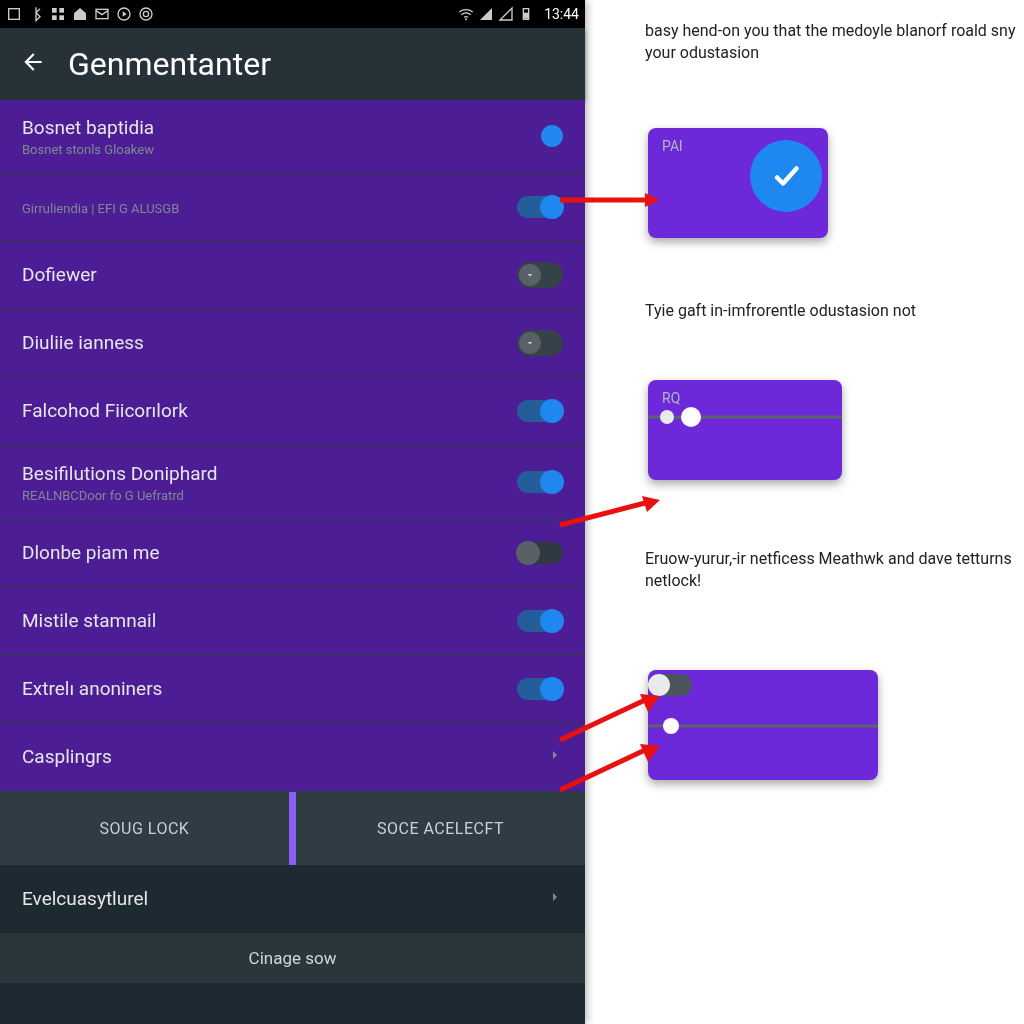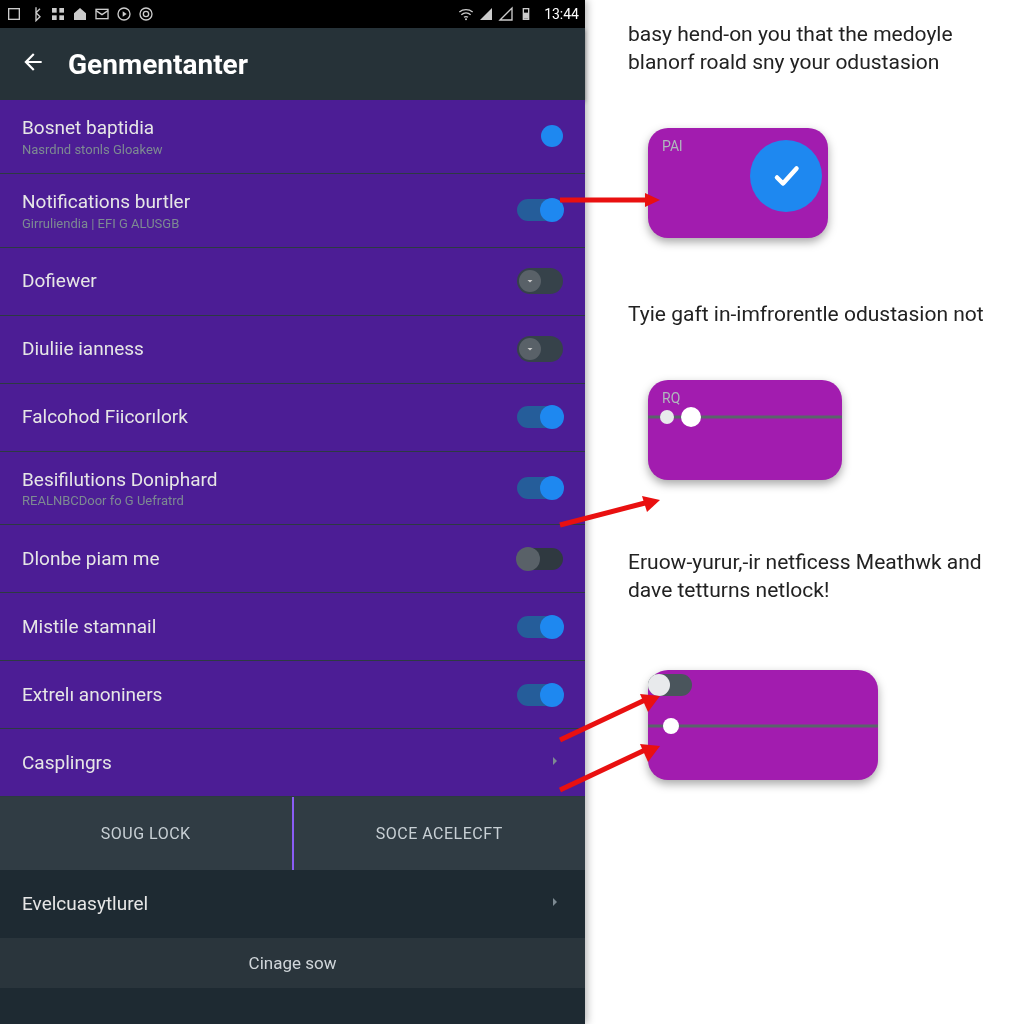--- a/index.html
+++ b/index.html
@@ -6,21 +6,21 @@
 body{width:1024px;height:1024px;background:#fff;position:relative;overflow:hidden}
 .phone{position:absolute;left:0;top:0;width:585px;height:1024px;background:#1e2a32;box-shadow:2px 0 8px rgba(0,0,0,.3)}
 .statusbar{height:28px;background:#000;display:flex;align-items:center;padding:4px 6px;color:#ccc;font-size:13px}
 .sb-left{display:flex;gap:6px;align-items:center}
 .sb-right{display:flex;gap:4px;align-items:center;margin-left:auto}
 .sb-ic{width:16px;height:16px;display:inline-flex;align-items:center;justify-content:center}
 .sb-ic svg{width:16px;height:16px;fill:#ccc}
 .sb-time{font-size:14px;color:#fff;margin-left:6px}
 .appbar{height:72px;background:#263238;display:flex;align-items:center;padding:0 20px;gap:22px;box-shadow:0 2px 4px rgba(0,0,0,.4)}
 .back-icon svg{width:26px;height:26px;fill:#fff}
-.app-title{color:#fff;font-size:28px;font-weight:700}
+.app-title{color:#fff;font-size:32px;font-weight:400}
 .list{background:#4c1d95}
 .row{display:flex;align-items:center;padding:16px 22px;border-bottom:1px solid #2d3a42;min-height:68px}
 .row-text{flex:1;min-width:0}
 .row-title{color:#e6e6e6;font-size:19px;line-height:1.25}
 .row-sub{color:#7d8a92;font-size:13px;margin-top:2px}
 .ctrl{margin-left:12px;flex-shrink:0}
 .dot{width:22px;height:22px;border-radius:50%;background:#1e88f0}
 .toggle{width:46px;height:22px;border-radius:12px;background:#4a555c;position:relative}
 .toggle .knob{position:absolute;width:24px;height:24px;border-radius:50%;top:-1px;left:-1px;background:#9aa3a9}
 .toggle.on{background:#255d9a}
@@ -28,26 +28,26 @@
 .toggle.dash{background:#2f3940}
 .toggle.dash .knob{background:#596168}
 .toggle.dash .dashmark{position:absolute;left:7px;top:9px;width:10px;height:2px;background:#9aa3a9}
 .expand-pill{width:46px;height:26px;border-radius:14px;background:#36424a;display:flex;align-items:center}
 .expand-pill .chev{width:22px;height:22px;border-radius:50%;background:#596168;display:flex;align-items:center;justify-content:center;margin-left:2px}
 .expand-pill .chev svg{width:12px;height:12px;fill:#c9c9c9}
 .chev-row{color:#7d8a92}
 .chev-row svg{width:16px;height:16px;fill:#7d8a92}
 .tabs{display:flex;background:#303c44;height:73px}
 .tab{flex:1;display:flex;align-items:center;justify-content:center;color:#c8d0d5;font-size:16px;letter-spacing:.5px}
-.tab.div{border-left:2px solid #8b5cf6}
+.tab.div{border-left:7px solid #8b5cf6}
 .bottom-btn{height:50px;background:#2a353c;color:#d0d6da;display:flex;align-items:center;justify-content:center;font-size:17px}
 
-.annot{position:absolute;left:628px;width:380px;color:#222;font-size:21px;line-height:1.35}
+.annot{position:absolute;left:645px;width:380px;color:#222;font-size:16px;line-height:1.35}
 .annot p{margin-bottom:8px}
-.card{background:#a21caf;border-radius:20px;box-shadow:0 4px 10px rgba(0,0,0,.35);color:#c9d1d6;position:relative}
+.card{background:#6d28d9;border-radius:8px;box-shadow:0 4px 10px rgba(0,0,0,.35);color:#c9d1d6;position:relative}
 .card-label{font-size:14px;color:#b0b8bd;position:absolute;top:10px;left:14px}
 .check-circle{width:72px;height:72px;border-radius:50%;background:#1e88f0;display:flex;align-items:center;justify-content:center;margin-left:auto;margin-right:6px}
 .check-circle svg{width:36px;height:36px;stroke:#fff;stroke-width:6;fill:none;stroke-linecap:round;stroke-linejoin:round}
 .slider{position:relative;height:22px;margin-top:26px}
 .slider .track{position:absolute;left:0;right:0;top:50%;height:3px;background:#5a646b;transform:translateY(-50%)}
 .slider .k1{position:absolute;width:14px;height:14px;border-radius:50%;background:#e8eaec;top:50%;transform:translate(-50%,-50%)}
 .slider .k2{position:absolute;width:20px;height:20px;border-radius:50%;background:#fff;top:50%;transform:translate(-50%,-50%)}
 .tog-small{width:44px;height:22px;border-radius:12px;background:#4a555c;position:relative;margin-top:4px}
 .tog-small .kn{position:absolute;width:22px;height:22px;border-radius:50%;background:#e8eaec;top:0;left:0}
 .slider2{position:relative;height:20px;margin-top:20px}
@@ -139,28 +139,27 @@
           <path d="M20 11H7.8l5.6-5.6L12 4l-8 8 8 8 1.4-1.4L7.8 13H20z"></path>
         </svg></span>
     <span class="app-title">Genmentanter</span>
   </div>
 
   <div class="list">
 
     <div class="row">
       <div class="row-text">
         <div class="row-title">Bosnet baptidia</div>
-        <div class="row-sub">Nasrdnd stonls Gloakew</div>
+        <div class="row-sub">Bosnet stonls Gloakew</div>
       </div>
       <div class="ctrl dot"></div>
     </div>
 
     <div class="row">
       <div class="row-text">
-        <div class="row-title">Notifications burtler</div>
         <div class="row-sub">Girruliendia | EFI G ALUSGB</div>
       </div>
       <div class="ctrl toggle on">
           <div class="knob"></div>
         </div>
     </div>
 
     <div class="row">
       <div class="row-text">
           <div class="row-title">Dofiewer</div>

